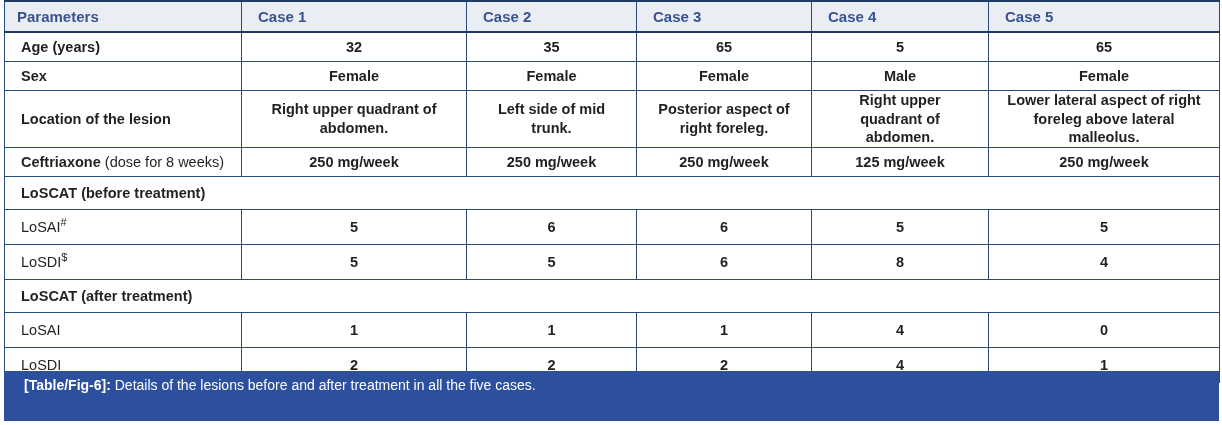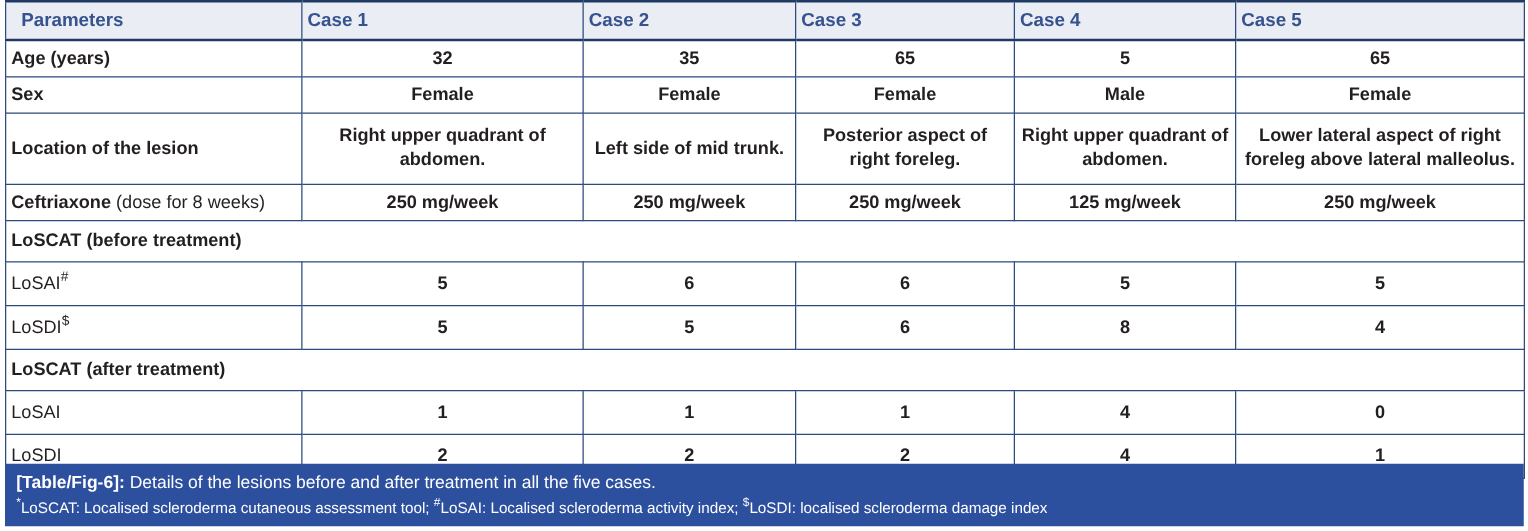--- a/index.html
+++ b/index.html
@@ -36,21 +36,21 @@
   table.data-table col.c-case5 { width: 231px; }
 
   table.data-table th,
   table.data-table td {
     border-left: 1px solid #2b4a7e;
     border-right: 1px solid #2b4a7e;
     border-top: 1px solid #2b4a7e;
     border-bottom: 1px solid #2b4a7e;
     font-size: 14.5px;
     color: #231f20;
-    padding: 0 4px;
+    padding: 0 16px;
     vertical-align: middle;
     line-height: 1.28;
   }
 
   
   table.data-table thead th {
     background: #ebedf5;
     color: #36538f;
     font-weight: bold;
     font-size: 15px;
@@ -105,21 +105,21 @@
 
   
   .caption-band {
     position: absolute;
     left: 4px;
     top: 371px;
     width: 1215px;
     height: 50px;
     background: #2c4f9e;
     box-sizing: border-box;
-    padding: 5px 0 0 9px;
+    padding: 5px 0 0 20px;
     color: #ffffff;
   }
   .caption-line1 {
     font-size: 14px;
     line-height: 19px;
     white-space: nowrap;
   }
   .caption-line1 .tag { font-weight: bold; }
   .caption-line2 {
     font-size: 12.2px;
@@ -235,16 +235,15 @@
         <td class="val">2</td>
         <td class="val">4</td>
         <td class="val">1</td>
       </tr>
 
     </tbody>
   </table>
 
   <div class="caption-band">
     <div class="caption-line1"><span class="tag">[Table/Fig-6]:</span><span> Details of the lesions before and after treatment in all the five cases.</span></div>
-    <div class="caption-line2"><sup class="sym">*</sup><span>LoSCAT: Localised scleroderma cutaneous assessment tool; </span><sup class="sym">#</sup><span>LoSAI: Localised scleroderma activity index; </span><sup class="sym">$</sup><span>LoSDI: localised scleroderma damage index</span></div>
   </div>
 
 </div>
 
 </body></html>

